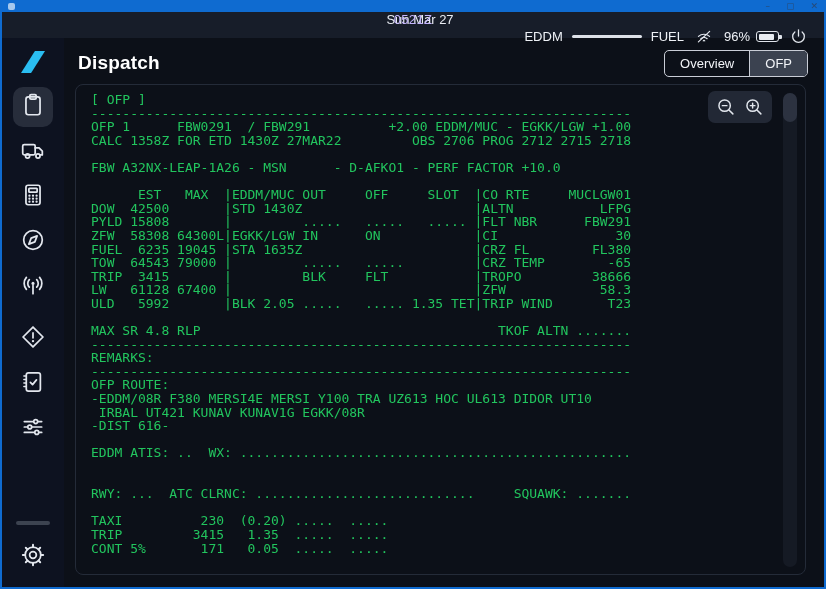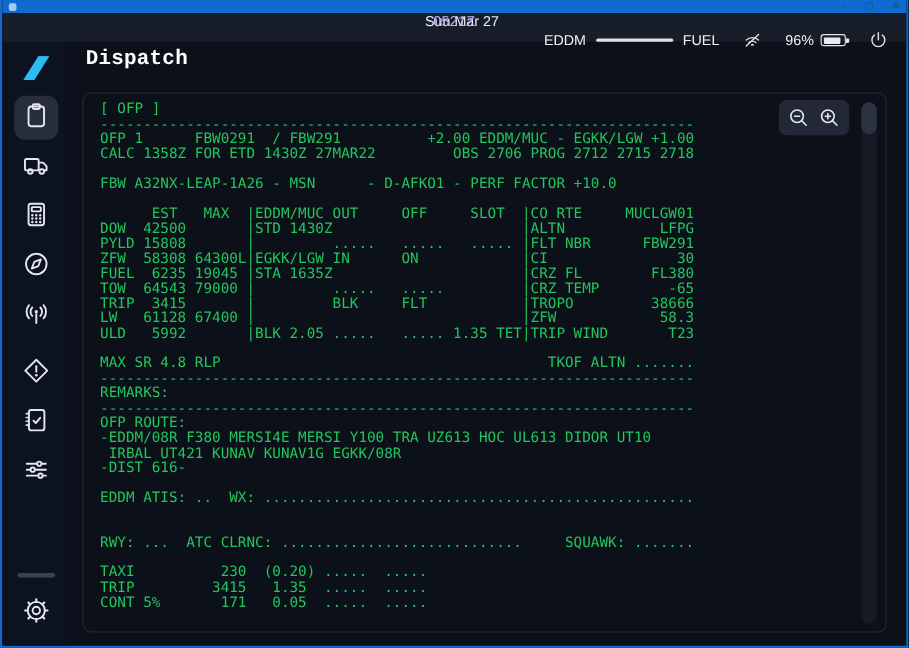--- a/index.html
+++ b/index.html
@@ -15,21 +15,21 @@
   .app-icon{ width:7px; height:7px; border-radius:2px; background:#bfd8f3; opacity:.85; }
   .win-controls{ margin-left:auto; display:flex; gap:16px; align-items:center; }
   .win-controls span{ font-size:9px; line-height:9px; color:#274a77; cursor:default; font-family:"DejaVu Sans", sans-serif; }
   
   .statusbar{
     height:26px; background:#171d29; display:flex; align-items:center;
     padding:0 16px 0 30px; font-size:13px; position:relative;flex-direction:column;
   }
   .status-date{ color:#e9ecf3; }
   .status-time{ position:absolute; left:50%; transform:translateX(-50%); color:#c4b5fd; letter-spacing:.3px; }
-  .status-right{ margin-left:auto; display:flex; align-items:center; gap:10px; }
+  .status-right{ margin-left:auto; display:flex; align-items:center; }
   .flight-progress{ display:flex; align-items:center; gap:9px; margin-right:10px; }
   .progress-line{ width:70px; height:3px; border-radius:2px; background:#dde1e8; }
   .batt-wrap{ display:flex; align-items:center; gap:6px; margin:0 10px;text-align:center; }
   .battery{ width:23px; height:11px; border:1.2px solid #dfe3ea; border-radius:3px; position:relative; }
   .battery .fill{ position:absolute; left:1.5px; top:1.5px; bottom:1.5px; width:15px; background:#e8ecf2; border-radius:1px; }
   .battery .nub{ position:absolute; right:-3.5px; top:2.5px; width:2.5px; height:4.5px; background:#dfe3ea; border-radius:0 1px 1px 0; }
   .sicon{ display:flex; align-items:center; }
   
   .bodyrow{ display:flex; height:549px; }
   .sidebar{ width:62px; display:flex; flex-direction:column; align-items:center; background:#0d1220; }
@@ -38,21 +38,21 @@
   .nav{ display:flex; flex-direction:column; gap:5px; margin-top:14px; align-items:center; }
   .nav-btn{ width:40px; height:40px; border-radius:10px; display:flex; align-items:center; justify-content:center; cursor:pointer; }
   .nav-btn.active{ background:#272d3b; }
   .nav-btn.gap{ margin-top:7px; }
   .sb-spacer{ flex:1; }
   .sb-divider{ width:34px; height:4px; border-radius:2px; background:#3c4350; margin-bottom:12px; }
   .gear-btn{ margin-bottom:10px; }
   svg.ic{ stroke:#e3e7ee; fill:none; stroke-width:1.6; stroke-linecap:round; stroke-linejoin:round; }
   
   .main{ flex:1; display:flex; flex-direction:column; }
-  .header{ height:46px; display:flex; align-items:flex-start; padding:4px 16px 0 14px;font-family:Liberation Mono, monospace; }
+  .header{ height:46px; display:flex; align-items:center; padding:4px 16px 0 14px; }
   .page-title{ font-size:19px; font-weight:700; letter-spacing:.2px; color:#fff; }
   .tabs{ margin-left:auto; display:flex; border:1px solid #c9cdd6; border-radius:5px; overflow:hidden; height:27px; }
   .tab{ padding:0 15px; display:flex; align-items:center; font-size:13px; color:#f2f4f8; cursor:pointer; background:transparent; }
   .tab.active{ background:#3b4250; border-left:1px solid #c9cdd6; }
   
   .panel{ flex:1; margin:0 18px 12px 11px; border:1px solid #242b38; border-radius:8px; position:relative; }
   pre.ofp{
     position:absolute; inset:0; padding:8px 26px 0 15px; overflow:hidden;
     font-family:"DejaVu Sans Mono", monospace; font-size:13px; line-height:13.6px;
     color:#22c55e; border-radius:8px;
@@ -202,20 +202,24 @@
               <path d="M12 2.6v2.2M12 19.2v2.2M2.6 12h2.2M19.2 12h2.2"></path>
               <path d="M5.35 5.35l1.55 1.55M17.1 17.1l1.55 1.55M5.35 18.65l1.55-1.55M17.1 6.9l1.55-1.55"></path>
             </g>
           </svg></span>
       </div>
     </aside>
 
     <main class="main">
       <div class="header">
         <span class="page-title">Dispatch</span>
+        <div class="tabs">
+          <div class="tab">Overview</div>
+          <div class="tab active">OFP</div>
+        </div>
       </div>
 
       <div class="panel">
         <pre class="ofp">[ OFP ]
 ---------------------------------------------------------------------
 OFP 1      FBW0291  / FBW291          +2.00 EDDM/MUC - EGKK/LGW +1.00
 CALC 1358Z FOR ETD 1430Z 27MAR22         OBS 2706 PROG 2712 2715 2718
 
 FBW A32NX-LEAP-1A26 - MSN      - D-AFKO1 - PERF FACTOR +10.0
 

